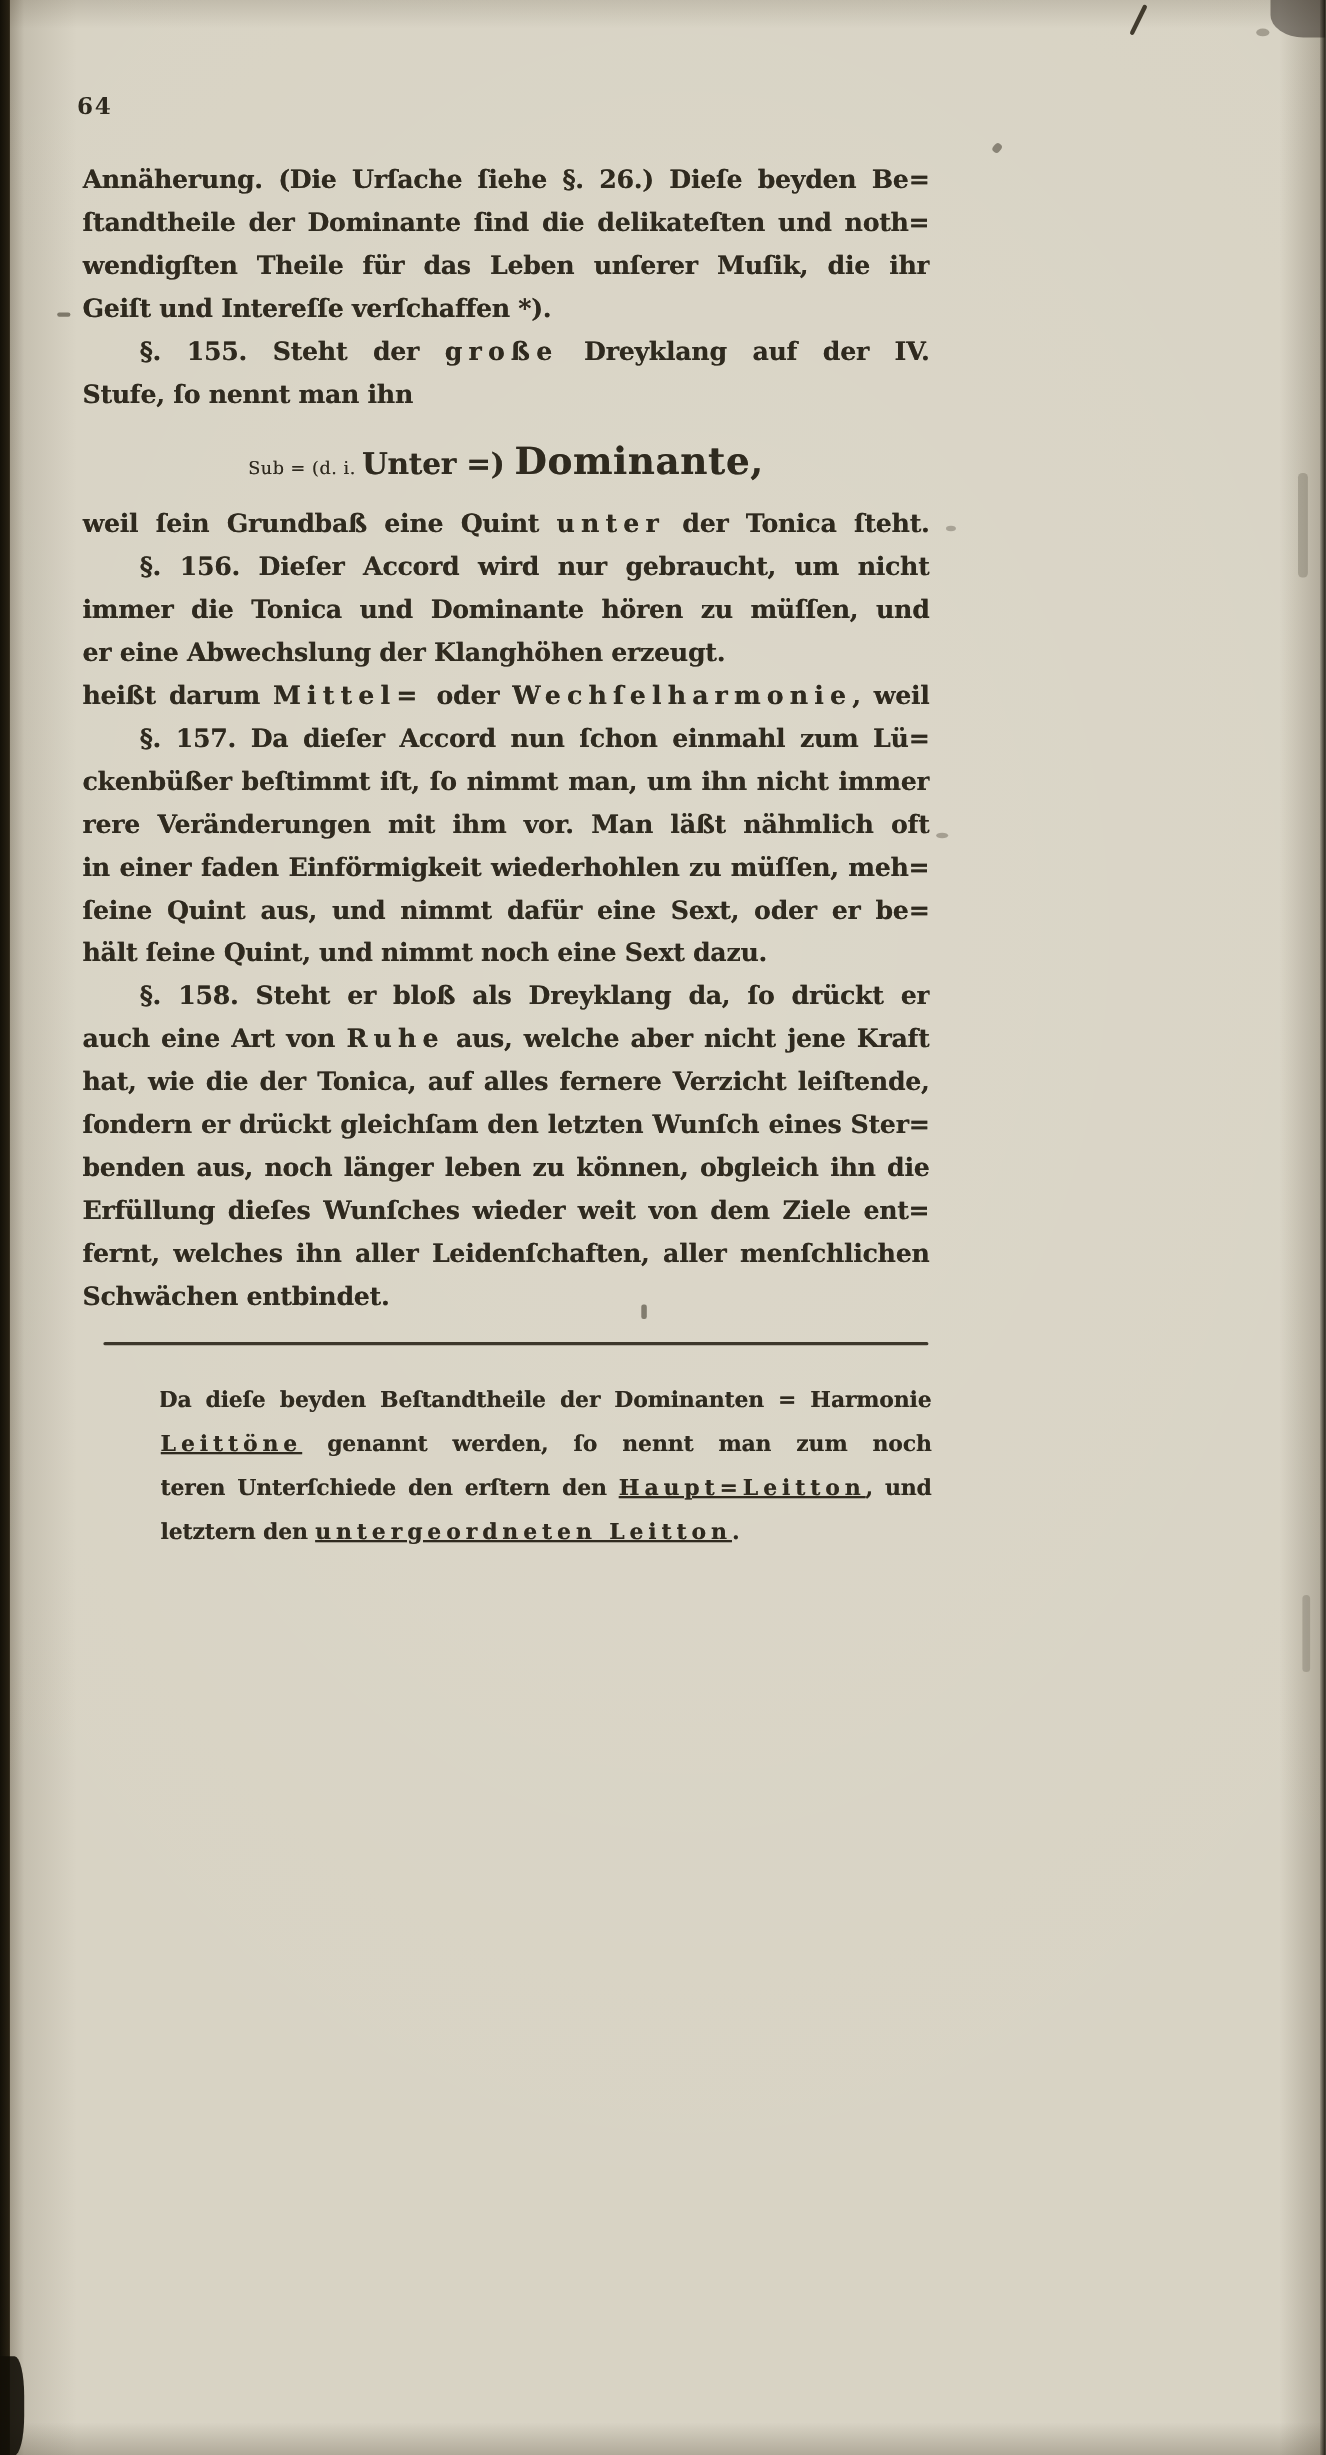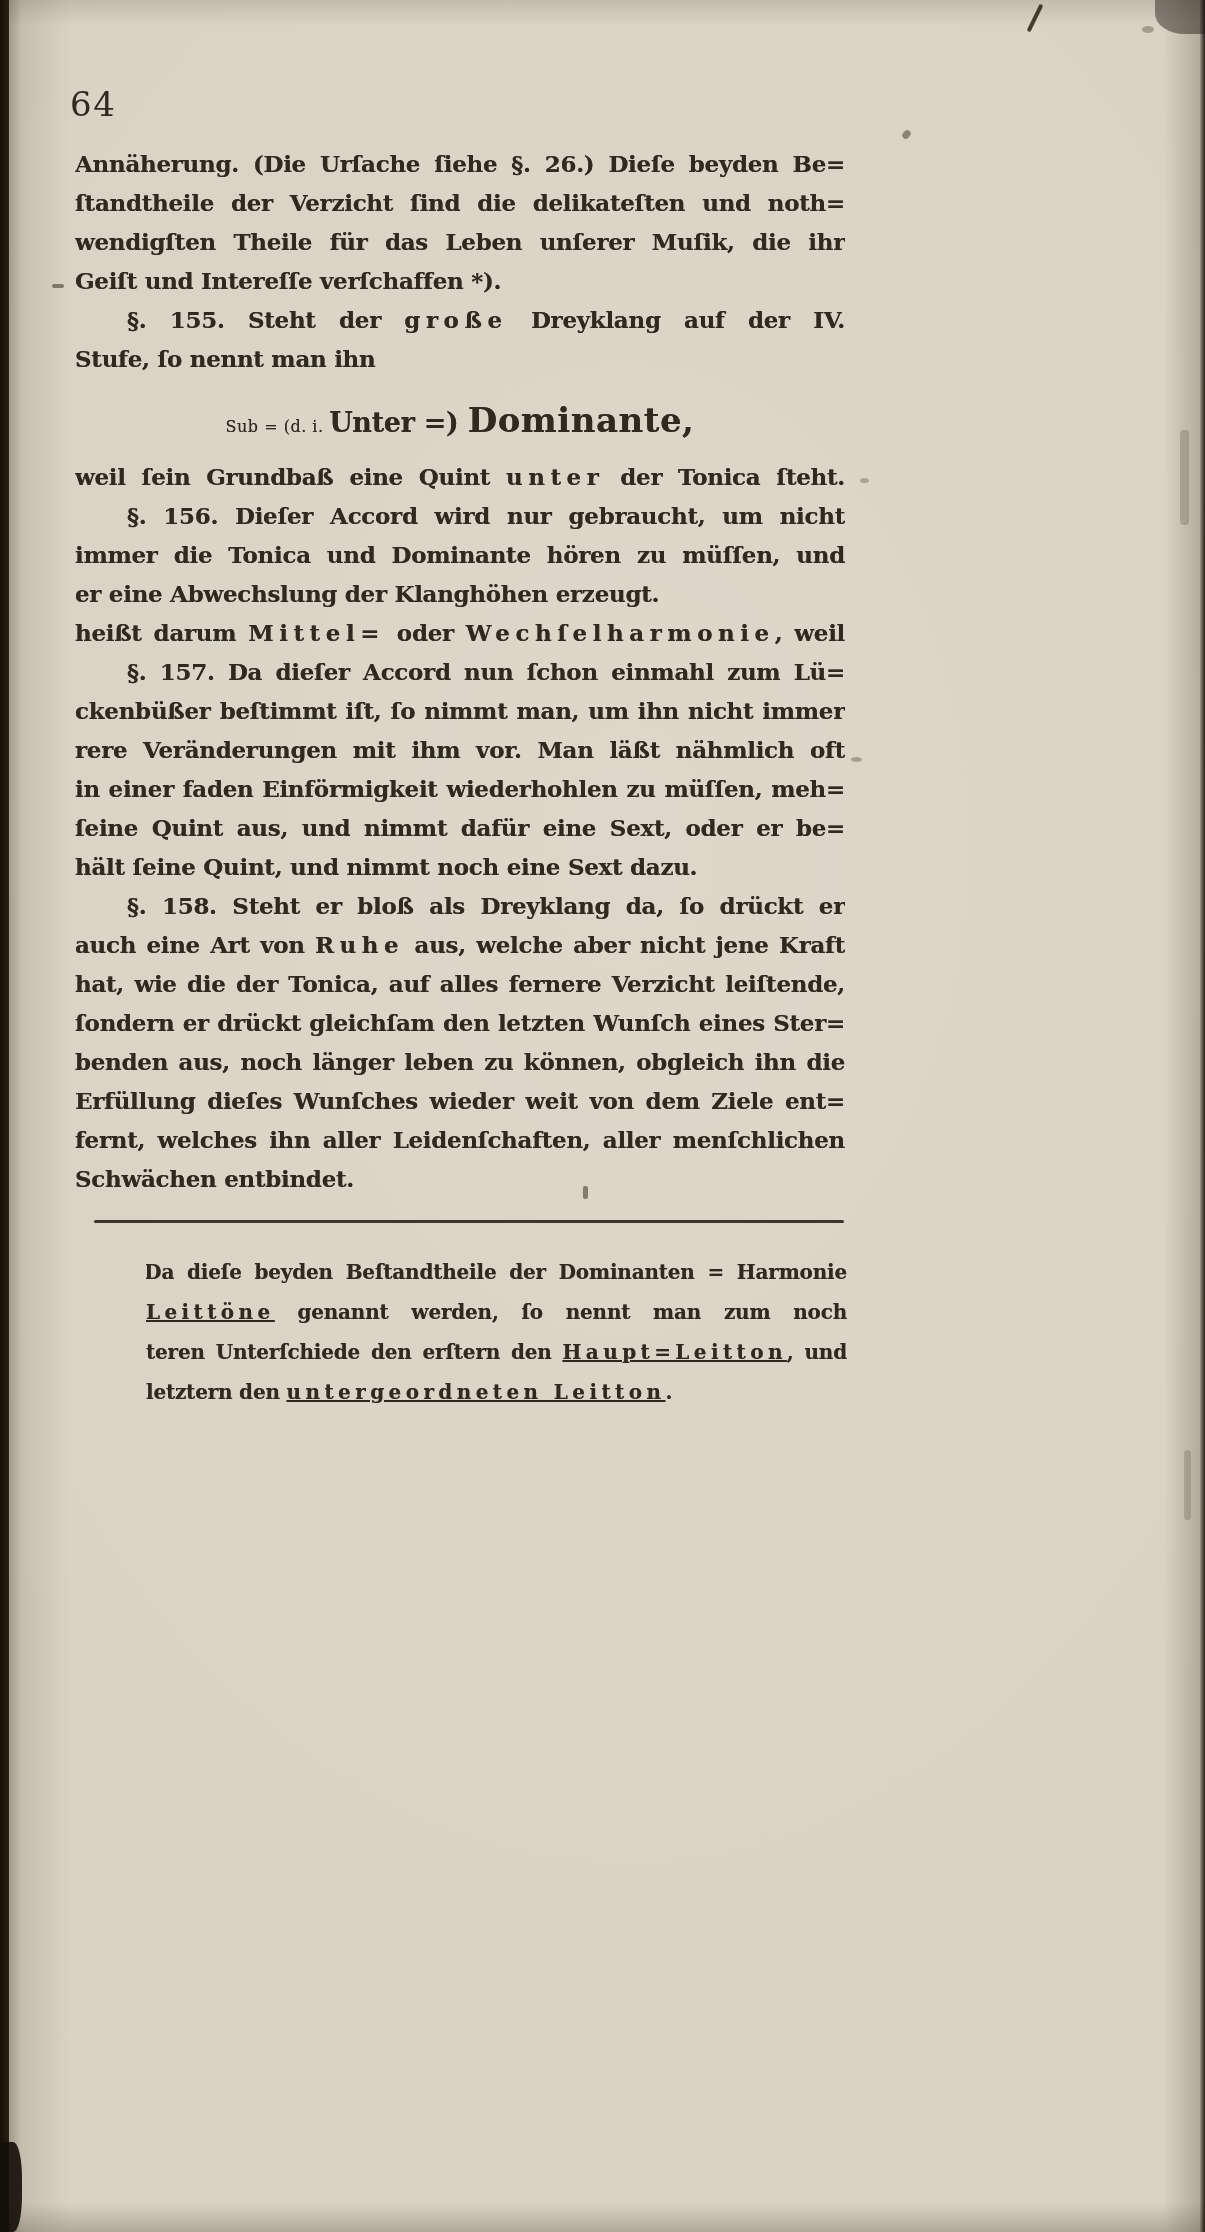--- a/index.html
+++ b/index.html
@@ -26,21 +26,21 @@
       linear-gradient(180deg, rgba(58,46,26,.15) 0px, rgba(58,46,26,0) 26px),
       var(--paper, #d8d3c4);
   }
   .edge-l { position:absolute; left:0; top:0; bottom:0; width:9px;
     background: linear-gradient(90deg, #131008, #2a2315); }
   .edge-r { position:absolute; right:0; top:0; bottom:0; width:5px;
     background: linear-gradient(270deg, #131008, rgba(19,16,8,.15)); opacity:.9; }
 
   .page-number {
     position: absolute; left: 70px; top: 84px;
-    font-size: 34px; font-weight: normal; letter-spacing: 1.5px;
+    font-size: 21px; font-weight: bold; letter-spacing: 1.5px;
     color: var(--ink, #2f2a1f);
   }
 
   .body-text {
     position: absolute; left: 75px; top: 144px; width: 770px;
     color: var(--ink, #2f2a1f);
     font-size: 23px; font-weight: bold; letter-spacing: -0.3px;
     text-shadow: 0 0 0.6px rgba(47,42,31,.65);
   }
   .bline {
@@ -95,21 +95,21 @@
 </head>
 <body>
 
 <div class="scan">
   <div class="paper">
 
     <div class="page-number">64</div>
 
     <div class="body-text">
         <div class="bline"><span class="">Annäherung. (Die Urſache ſiehe §. 26.) Dieſe beyden Be=</span></div>
-        <div class="bline"><span class="">ſtandtheile der Verzicht ſind die delikateſten und noth=</span></div>
+        <div class="bline"><span class="">ſtandtheile der Dominante ſind die delikateſten und noth=</span></div>
         <div class="bline"><span class="">wendigſten Theile für das Leben unſerer Muſik, die ihr</span></div>
         <div class="bline last"><span class="">Geiſt und Intereſſe verſchaffen *).</span></div>
         <div class="bline indent"><span class="">§. 155. Steht der </span><span class="sperr">große</span><span class=""> Dreyklang auf der IV.</span></div>
         <div class="bline last"><span class="">Stufe, ſo nennt man ihn</span></div>
         <div class="bline heading"><span class="hs-roman">Sub = (d. i. </span><span class="hs-bold">Unter =) </span><span class="hs-title">Dominante,</span></div>
         <div class="bline"><span class="">weil ſein Grundbaß eine Quint </span><span class="sperr">unter</span><span class=""> der Tonica ſteht.</span></div>
         <div class="bline indent"><span class="">§. 156. Dieſer Accord wird nur gebraucht, um nicht</span></div>
         <div class="bline"><span class="">immer die Tonica und Dominante hören zu müſſen, und</span></div>
         <div class="bline last"><span class="">er eine Abwechslung der Klanghöhen erzeugt.</span></div>
         <div class="bline"><span class="">heißt darum </span><span class="sperr">Mittel=</span><span class=""> oder </span><span class="sperr">Wechſelharmonie</span><span class="">, weil</span></div>

